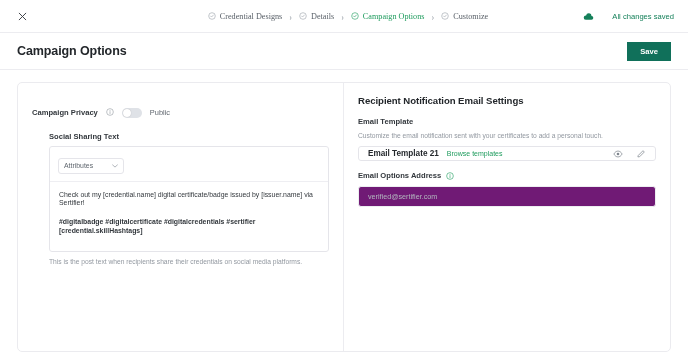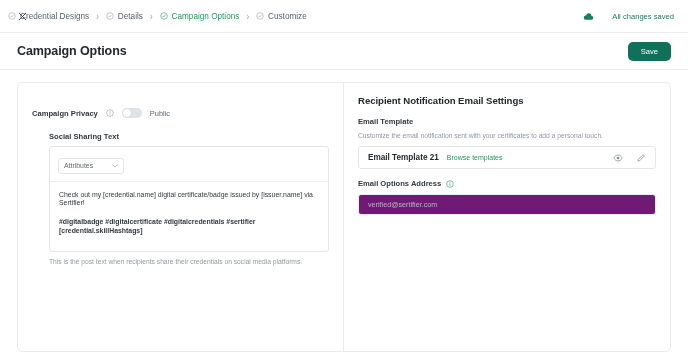--- a/index.html
+++ b/index.html
@@ -25,22 +25,24 @@
     display: flex; align-items: center; justify-content: center;
     color: #3c4146;
     cursor: pointer;
     flex: 0 0 auto;
   }
   .breadcrumb {
     position: absolute;
     left: 8px; right: 0;
     display: flex;
     align-items: center;
+    justify-content: center;
     gap: 7px;
     pointer-events: none;
+    font-family: Liberation Serif, serif;
   }
   .crumb {
     display: flex; align-items: center; gap: 4px;
     font-size: 8.2px;
     color: #5a6169;
     pointer-events: auto;
     cursor: pointer;
     white-space: nowrap;
   }
   .crumb.active { color: #1f9c5e; }
@@ -70,26 +72,26 @@
     font-size: 12.5px;
     font-weight: 600;
     letter-spacing: -0.1px;
     color: #23272b;
   }
   .save-btn {
     margin-left: auto;
     background: #10705a;
     color: #fff;
     border: none;
-    border-radius: 5px;
+    border-radius: 0;
     font-size: 7.6px;
     font-family: inherit;
     padding: 5px 13px;
     cursor: pointer;
-    font-weight: 400;
+    font-weight: 700;
   }
 
   
   .board {
     padding: 12px 17px 0 17px;
     height: calc(352px - 33px - 37px);
   }
   .card {
     background: #fff;
     border: 1px solid #ebebef;
@@ -167,21 +169,20 @@
     position: absolute;
     top: 1px; left: 1px;
     width: 8px; height: 8px;
     border-radius: 50%;
     background: #fff;
     box-shadow: 0 0 1px rgba(0,0,0,.28);
   }
 
   .row-inline {
     display: flex;
-    align-items: center;
     gap: 8px;
   }
   .row-inline .lbl-strong {
     font-size: 7.6px; font-weight: 700; color: #33383d;
   }
   .row-inline .lbl-soft {
     font-size: 7.4px; color: #5e656d;
   }
 
   
@@ -221,21 +222,21 @@
   }
   .share-line.tags {
     margin-top: 10px;
     font-weight: 700;
   }
 
   
   .tpl-strip {
     border: 1px solid #e5e5ea;
     border-radius: 3px;
-    height: 23px;
+    height: 15px;
     display: flex;
     align-items: center;
     padding: 0 9px;
     gap: 8px;
   }
   .tpl-name { font-size: 8.2px; font-weight: 700; color: #25292d; }
   .tpl-link { font-size: 7px; color: #1f9c5e; cursor: pointer; }
   .tpl-actions { margin-left: auto; display: flex; align-items: center; gap: 13px; }
   .ico-btn { width: 10px; height: 10px; display: block; cursor: pointer; color: #7e858d; }
 

